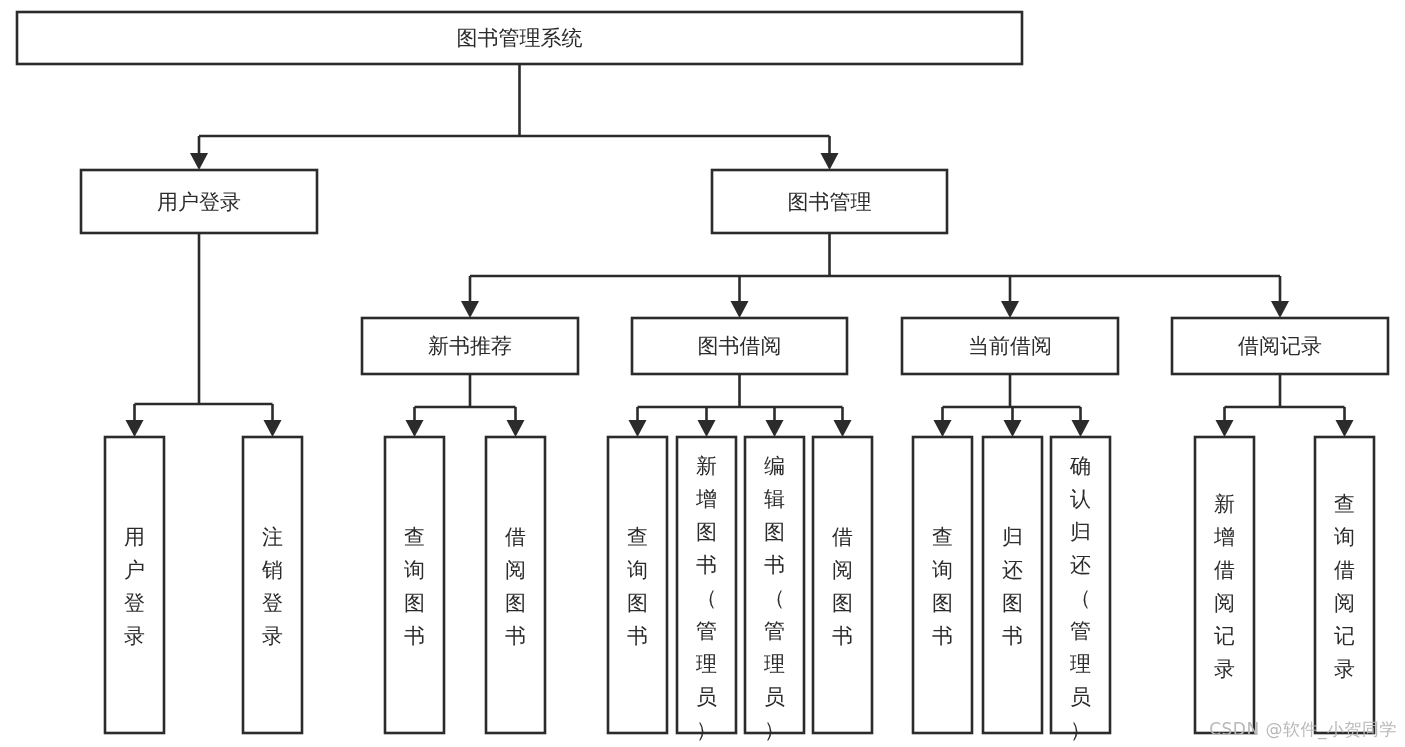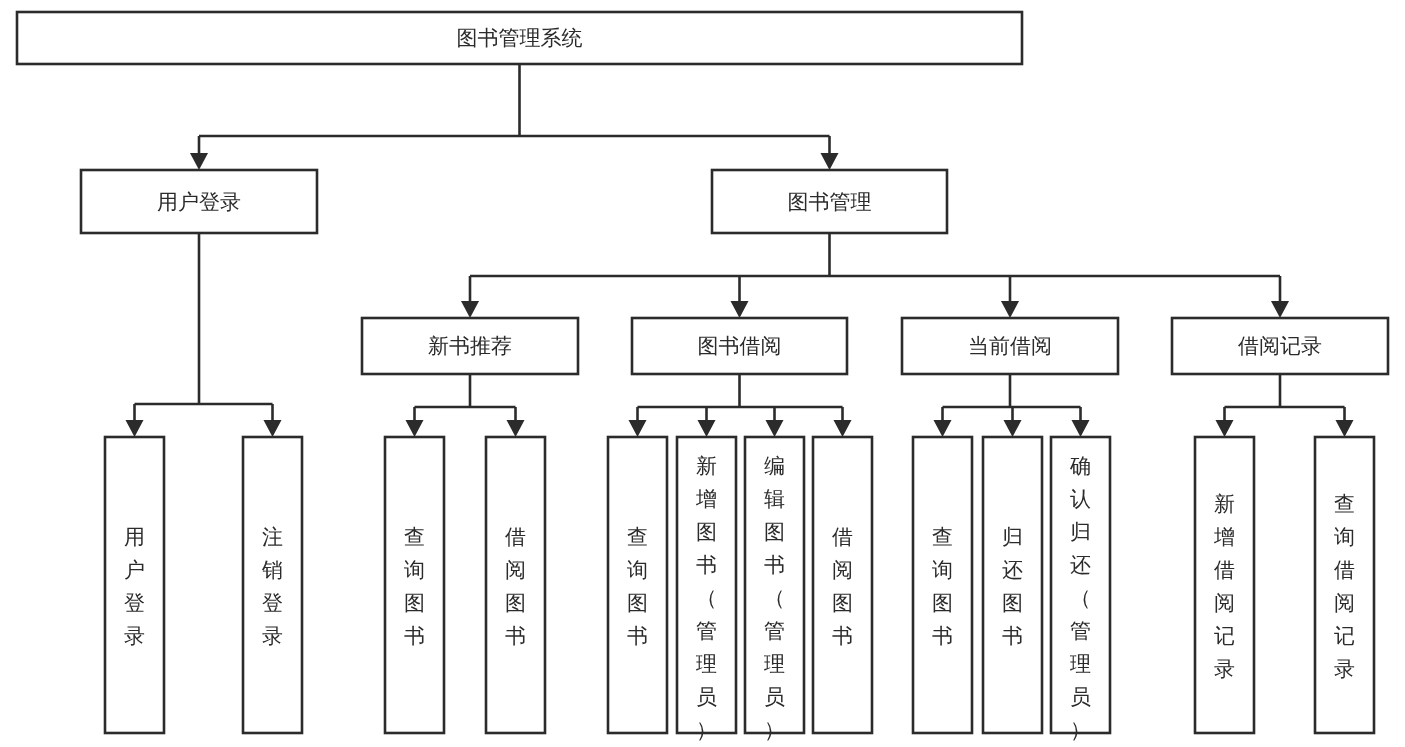--- a/index.html
+++ b/index.html
@@ -210,14 +210,15 @@
           <text x="1224.5" y="0" class="node-label-v"><tspan x="1224.5" y="504.5">新</tspan><tspan x="1224.5" y="537.5">增</tspan><tspan x="1224.5" y="570.5">借</tspan><tspan x="1224.5" y="603.5">阅</tspan><tspan x="1224.5" y="636.5">记</tspan><tspan x="1224.5" y="669.5">录</tspan></text>
         </g>
         <g>
           <rect x="1315" y="437" width="59" height="296" class="node-box"></rect>
           <text x="1344.5" y="0" class="node-label-v"><tspan x="1344.5" y="504.5">查</tspan><tspan x="1344.5" y="537.5">询</tspan><tspan x="1344.5" y="570.5">借</tspan><tspan x="1344.5" y="603.5">阅</tspan><tspan x="1344.5" y="636.5">记</tspan><tspan x="1344.5" y="669.5">录</tspan></text>
         </g>
       </g>
 
   </svg>
 
+  <div class="watermark-text">CSDN @软件_小贺同学</div>
 
 </div>
 
 </body></html>

